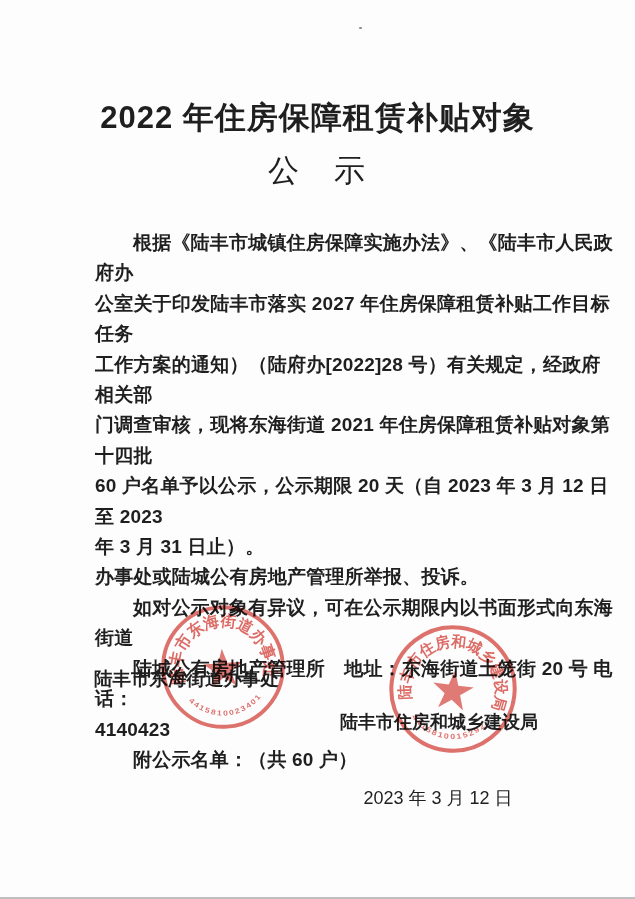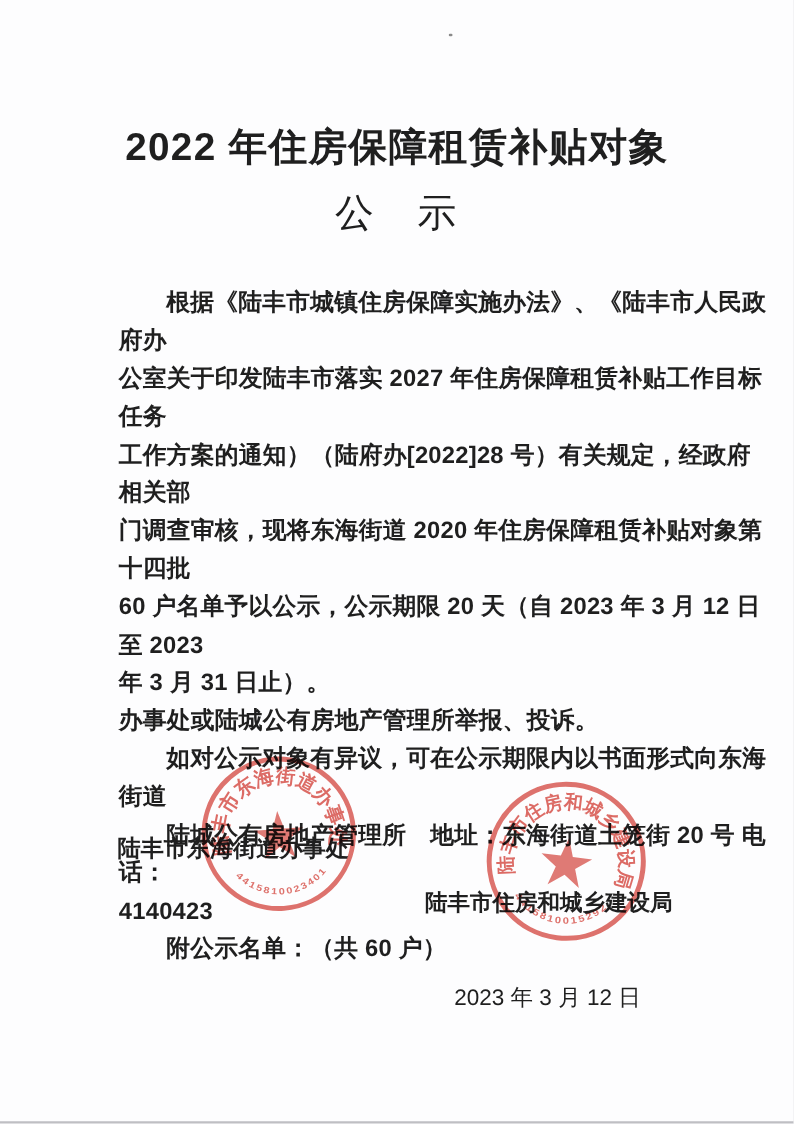--- a/index.html
+++ b/index.html
@@ -90,21 +90,21 @@
 
   <div class="scan-speck"></div>
 
   <div class="notice-title">2022 年住房保障租赁补贴对象</div>
   <div class="notice-subtitle">公　示</div>
 
   <div class="notice-body">
     <div class="body-line indent">根据《陆丰市城镇住房保障实施办法》、《陆丰市人民政府办</div>
     <div class="body-line">公室关于印发陆丰市落实 2027 年住房保障租赁补贴工作目标任务</div>
     <div class="body-line">工作方案的通知）（陆府办[2022]28 号）有关规定，经政府相关部</div>
-    <div class="body-line">门调查审核，现将东海街道 2020 年住房保障租赁补贴对象第十四批</div>
+    <div class="body-line">门调查审核，现将东海街道 2021 年住房保障租赁补贴对象第十四批</div>
     <div class="body-line">60 户名单予以公示，公示期限 20 天（自 2023 年 3 月 12 日至 2023</div>
     <div class="body-line">年 3 月 31 日止）。</div>
     <div class="body-line">办事处或陆城公有房地产管理所举报、投诉。</div>
     <div class="body-line indent">如对公示对象有异议，可在公示期限内以书面形式向东海街道</div>
     <div class="body-line indent">陆城公有房地产管理所　地址：东海街道土笼街 20 号 电话：</div>
     <div class="body-line">4140423</div>
     <div class="body-line indent">附公示名单：（共 60 户）</div>
   </div>
 
   <div class="sig-left">陆丰市东海街道办事处</div>

